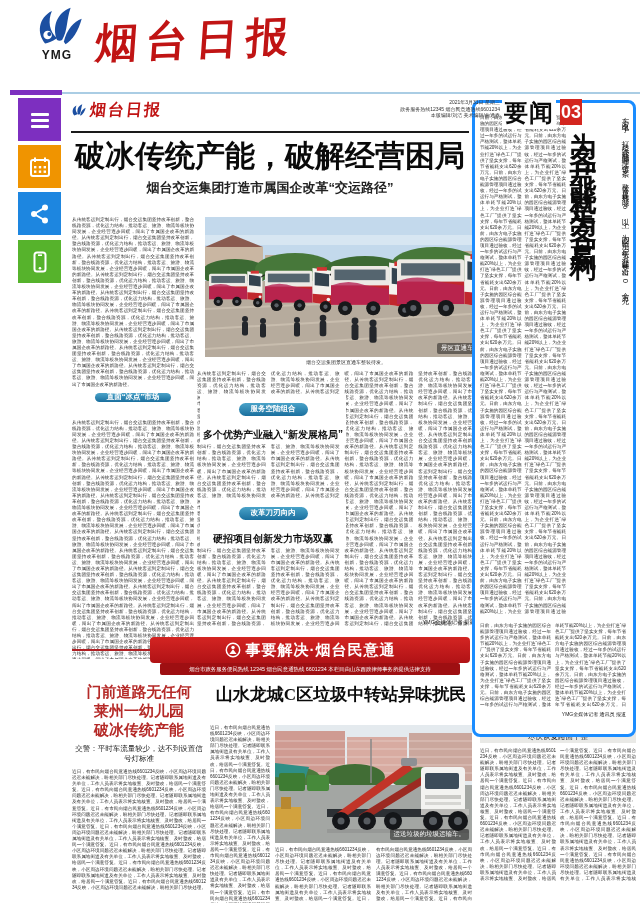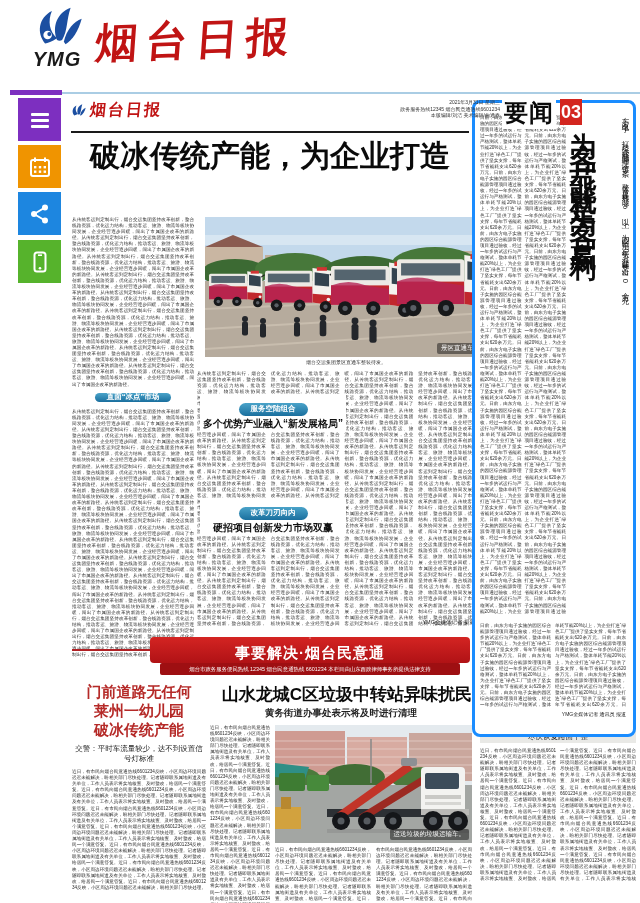--- a/index.html
+++ b/index.html
@@ -3,21 +3,21 @@
 <meta charset="utf-8">
 <style>
   html,body{margin:0;padding:0;background:#fff;}
   .screen{position:relative;width:640px;height:903px;background:#ffffff;overflow:hidden;
           font-family:"Liberation Sans","DejaVu Sans",sans-serif;color:#222;}
   .abs{position:absolute;}
 
   
   .site-logo{left:22px;top:6px;width:70px;text-align:center;}
   .site-logo svg{display:block;margin:0 auto;}
-  .site-logo .ymg{font-size:20px;font-weight:800;color:#1a1a1a;letter-spacing:1px;margin-top:-4px;font-style:italic;}
+  .site-logo .ymg{font-size:12px;font-weight:800;color:#1a1a1a;letter-spacing:1px;margin-top:-4px;}
   .site-brand{left:96px;top:12px;font-family:"Liberation Serif","DejaVu Serif",serif;
               font-weight:900;font-size:42px;color:#c01414;letter-spacing:8px;
               transform:skewX(-6deg) rotate(-2deg);}
   .divider-purple{left:10px;top:90px;width:52px;height:5px;background:#7d2fc0;}
   .divider-line{left:62px;top:92px;width:578px;height:2px;background:#aacde4;}
 
   
   .tool{width:43px;height:43px;left:18px;display:flex;align-items:center;justify-content:center;cursor:pointer;}
   .tool svg{display:block;}
 
@@ -41,21 +41,21 @@
   .colL{left:6px;top:122px;width:122px;height:442px;overflow:hidden;}
   .cols4{left:131px;top:276px;width:290px;height:262px;column-count:4;column-gap:5px;overflow:hidden;}
 
   .photo1{left:139px;top:122px;width:282px;height:140px;overflow:hidden;}
   .photo1 svg{display:block;}
   .photocap{position:absolute;right:3px;bottom:3px;background:rgba(20,20,20,.5);color:#fff;
             font-size:6.5px;padding:1px 4px;border-radius:2px;}
   .undercap{left:139px;top:264px;width:282px;text-align:center;font-size:5px;color:#333;}
 
   .crosshead{text-align:center;background:#fff;}
-  .crosshead .pill{display:inline-block;padding:1.5px 12px;border-radius:8px;margin-bottom:2px;
+  .crosshead .pill{display:inline-block;padding:1.5px 12px;border-radius:8px;margin-bottom:13px;
         background:linear-gradient(180deg,#4aa3c9,#1a6f9e);color:#fff;font-size:7.5px;font-weight:700;}
   .crosshead .xt{font-size:10px;font-weight:800;color:#101010;line-height:12px;}
   .xh-inline{margin:5px 0;}
   .xh2{left:134px;top:300px;width:146px;padding:2px 0;z-index:3;}
   .xh3{left:134px;top:404px;width:146px;padding:2px 0;z-index:3;}
   .lead-byline{left:240px;top:524px;width:180px;text-align:right;font-size:5.5px;color:#222;}
 
   
   .hbox{left:406px;top:5px;width:158px;height:631px;border:3px solid #1a8cff;border-radius:8px;background:#fff;z-index:2;}
   .hcols{position:absolute;left:5px;top:12px;width:86px;height:500px;column-count:2;column-gap:3px;overflow:hidden;}
@@ -63,32 +63,32 @@
            font-size:27px;font-weight:900;color:#0a0a0a;letter-spacing:11px;overflow:hidden;}
   .hvdeck{position:absolute;right:3px;top:8px;height:520px;writing-mode:vertical-rl;
           font-size:7.5px;letter-spacing:3px;color:#111;overflow:hidden;}
   .hbot{position:absolute;left:5px;top:520px;width:146px;height:86px;column-count:2;column-gap:4px;overflow:hidden;}
   .hbyline{position:absolute;left:5px;top:608px;width:146px;text-align:right;font-size:5px;color:#222;}
 
   
   .bline{left:6px;top:554px;width:78px;height:2px;background:#b02024;}
   .banner{left:84px;top:542px;width:320px;height:26px;border-radius:4px;
           background:linear-gradient(180deg,#d42422,#b01215);display:flex;align-items:center;
-          justify-content:center;gap:5px;color:#fff;font-size:15px;font-weight:800;letter-spacing:1px;flex-direction:column;}
+          justify-content:center;gap:5px;color:#fff;font-size:15px;font-weight:800;letter-spacing:1px;}
   .bstrip{left:94px;top:568px;width:300px;height:12px;background:#9e0f12;color:#fff;font-size:5.4px;
           display:flex;align-items:center;justify-content:center;border-radius:2px;white-space:nowrap;overflow:hidden;}
 
   
   .b1{left:6px;top:588px;width:134px;}
   .b1 .t{font-family:"Liberation Serif","DejaVu Serif",serif;color:#b52a28;font-size:15px;
          font-weight:700;text-align:center;line-height:19px;}
   .b1 .d{margin-top:4px;font-size:7.5px;text-align:center;color:#222;line-height:9.5px;}
   .b1 .body{margin-top:6px;height:122px;overflow:hidden;}
 
-  .b2t{left:144px;top:588px;width:262px;text-align:right;font-size:17px;font-weight:900;color:#0a0a0a;white-space:nowrap;}
+  .b2t{left:144px;top:588px;width:262px;text-align:center;font-size:17px;font-weight:900;color:#0a0a0a;white-space:nowrap;font-family:Liberation Serif, serif;}
   .b2d{left:144px;top:612px;width:262px;text-align:center;font-size:9.5px;font-weight:700;color:#222;}
   .b2colL{left:144px;top:630px;width:60px;height:178px;overflow:hidden;}
   .photo2{left:209px;top:630px;width:197px;height:118px;overflow:hidden;}
   .b2below{left:209px;top:752px;width:197px;height:56px;column-count:2;column-gap:5px;overflow:hidden;}
 
   .b3{left:414px;top:586px;width:156px;}
   .b3 .t{font-size:13.5px;font-weight:900;text-align:center;color:#0a0a0a;line-height:18px;}
   .b3 .d{margin-top:3px;background:#e9e9e6;padding:2px 1px;font-size:7.5px;text-align:center;line-height:9.5px;color:#222;}
   .b3 .body{margin-top:5px;height:138px;column-count:2;column-gap:4px;overflow:hidden;}
 </style>
@@ -162,21 +162,22 @@
     </div>
     <div class="abs dateblock">
       <div>2021年3月31日 星期三</div>
       <div>政务服务热线12345 烟台民意通热线6601234</div>
       <div>本版编辑/刘洁 美术编辑/曲通春</div>
     </div>
     <div class="abs section-word">要闻</div>
     <div class="abs pageno">03</div>
     <div class="abs hrule"></div>
 
-    <div class="abs lead-hl">破冰传统产能，为企业打造</div>
+    <div class="abs lead-hl">破冰传统产能，破解经营困局</div>
+    <div class="abs lead-deck">烟台交运集团打造市属国企改革“交运路径”</div>
 
     <div class="abs colL tinytext">
       <div>从传统客运到定制出行，烟台交运集团坚持改革创新，整合线路资源，优化运力结构，推动客运、旅游、物流等板块协同发展，企业经营逐步回暖，闯出了市属国企改革的新路径。从传统客运到定制出行，烟台交运集团坚持改革创新，整合线路资源，优化运力结构，推动客运、旅游、物流等板块协同发展，企业经营逐步回暖，闯出了市属国企改革的新路径。从传统客运到定制出行，烟台交运集团坚持改革创新，整合线路资源，优化运力结构，推动客运、旅游、物流等板块协同发展，企业经营逐步回暖，闯出了市属国企改革的新路径。从传统客运到定制出行，烟台交运集团坚持改革创新，整合线路资源，优化运力结构，推动客运、旅游、物流等板块协同发展，企业经营逐步回暖，闯出了市属国企改革的新路径。从传统客运到定制出行，烟台交运集团坚持改革创新，整合线路资源，优化运力结构，推动客运、旅游、物流等板块协同发展，企业经营逐步回暖，闯出了市属国企改革的新路径。从传统客运到定制出行，烟台交运集团坚持改革创新，整合线路资源，优化运力结构，推动客运、旅游、物流等板块协同发展，企业经营逐步回暖，闯出了市属国企改革的新路径。从传统客运到定制出行，烟台交运集团坚持改革创新，整合线路资源，优化运力结构，推动客运、旅游、物流等板块协同发展，企业经营逐步回暖，闯出了市属国企改革的新路径。从传统客运到定制出行，烟台交运集团坚持改革创新，整合线路资源，优化运力结构，推动客运、旅游、物流等板块协同发展，企业经营逐步回暖，闯出了市属国企改革的新路径。从传统客运到定制出行，烟台交运集团坚持改革创新，整合线路资源，优化运力结构，推动客运、旅游、物流等板块协同发展，企业经营逐步回暖，闯出了市属国企改革的新路径。</div>
       <div class="crosshead xh-inline">
         <span class="pill">直面“冰点”市场</span>
       </div>
       <div>从传统客运到定制出行，烟台交运集团坚持改革创新，整合线路资源，优化运力结构，推动客运、旅游、物流等板块协同发展，企业经营逐步回暖，闯出了市属国企改革的新路径。从传统客运到定制出行，烟台交运集团坚持改革创新，整合线路资源，优化运力结构，推动客运、旅游、物流等板块协同发展，企业经营逐步回暖，闯出了市属国企改革的新路径。从传统客运到定制出行，烟台交运集团坚持改革创新，整合线路资源，优化运力结构，推动客运、旅游、物流等板块协同发展，企业经营逐步回暖，闯出了市属国企改革的新路径。从传统客运到定制出行，烟台交运集团坚持改革创新，整合线路资源，优化运力结构，推动客运、旅游、物流等板块协同发展，企业经营逐步回暖，闯出了市属国企改革的新路径。从传统客运到定制出行，烟台交运集团坚持改革创新，整合线路资源，优化运力结构，推动客运、旅游、物流等板块协同发展，企业经营逐步回暖，闯出了市属国企改革的新路径。从传统客运到定制出行，烟台交运集团坚持改革创新，整合线路资源，优化运力结构，推动客运、旅游、物流等板块协同发展，企业经营逐步回暖，闯出了市属国企改革的新路径。从传统客运到定制出行，烟台交运集团坚持改革创新，整合线路资源，优化运力结构，推动客运、旅游、物流等板块协同发展，企业经营逐步回暖，闯出了市属国企改革的新路径。从传统客运到定制出行，烟台交运集团坚持改革创新，整合线路资源，优化运力结构，推动客运、旅游、物流等板块协同发展，企业经营逐步回暖，闯出了市属国企改革的新路径。从传统客运到定制出行，烟台交运集团坚持改革创新，整合线路资源，优化运力结构，推动客运、旅游、物流等板块协同发展，企业经营逐步回暖，闯出了市属国企改革的新路径。从传统客运到定制出行，烟台交运集团坚持改革创新，整合线路资源，优化运力结构，推动客运、旅游、物流等板块协同发展，企业经营逐步回暖，闯出了市属国企改革的新路径。从传统客运到定制出行，烟台交运集团坚持改革创新，整合线路资源，优化运力结构，推动客运、旅游、物流等板块协同发展，企业经营逐步回暖，闯出了市属国企改革的新路径。从传统客运到定制出行，烟台交运集团坚持改革创新，整合线路资源，优化运力结构，推动客运、旅游、物流等板块协同发展，企业经营逐步回暖，闯出了市属国企改革的新路径。从传统客运到定制出行，烟台交运集团坚持改革创新，整合线路资源，优化运力结构，推动客运、旅游、物流等板块协同发展，企业经营逐步回暖，闯出了市属国企改革的新路径。从传统客运到定制出行，烟台交运集团坚持改革创新，整合线路资源，优化运力结构，推动客运、旅游、物流等板块协同发展，企业经营逐步回暖，闯出了市属国企改革的新路径。从传统客运到定制出行，烟台交运集团坚持改革创新，整合线路资源，优化运力结构，推动客运、旅游、物流等板块协同发展，企业经营逐步回暖，闯出了市属国企改革的新路径。从传统客运到定制出行，烟台交运集团坚持改革创新，整合线路资源，优化运力结构，推动客运、旅游、物流等板块协同发展，企业经营逐步回暖，闯出了市属国企改革的新路径。从传统客运到定制出行，烟台交运集团坚持改革创新，整合线路资源，优化运力结构，推动客运、旅游、物流等板块协同发展，企业经营逐步回暖，闯出了市属国企改革的新路径。从传统客运到定制出行，烟台交运集团坚持改革创新，整合线路资源，优化运力结构，推动客运、旅游、物流等板块协同发展，企业经营逐步回暖，闯出了市属国企改革的新路径。从传统客运到定制出行，烟台交运集团坚持改革创新，整合线路资源，优化运力结构，推动客运、旅游、物流等板块协同发展，企业经营逐步回暖，闯出了市属国企改革的新路径。从传统客运到定制出行，烟台交运集团坚持改革创新，整合线路资源，优化运力结构，推动客运、旅游、物流等板块协同发展，企业经营逐步回暖，闯出了市属国企改革的新路径。</div>
     </div>
 
     <div class="abs photo1">
@@ -268,21 +269,20 @@
       <div class="t">
         <div>门前道路无任何</div>
         <div>莱州一幼儿园</div>
         <div>破冰传统产能</div>
       </div>
       <div class="d">交警：平时车流量较少，达不到设置信号灯标准</div>
       <div class="body tinytext">近日，有市民向烟台民意通热线6601234反映，小区周边环境问题迟迟未能解决，盼相关部门尽快处理。记者随即联系属地街道及有关单位，工作人员表示将实地核查、及时整改，给居民一个满意答复。近日，有市民向烟台民意通热线6601234反映，小区周边环境问题迟迟未能解决，盼相关部门尽快处理。记者随即联系属地街道及有关单位，工作人员表示将实地核查、及时整改，给居民一个满意答复。近日，有市民向烟台民意通热线6601234反映，小区周边环境问题迟迟未能解决，盼相关部门尽快处理。记者随即联系属地街道及有关单位，工作人员表示将实地核查、及时整改，给居民一个满意答复。近日，有市民向烟台民意通热线6601234反映，小区周边环境问题迟迟未能解决，盼相关部门尽快处理。记者随即联系属地街道及有关单位，工作人员表示将实地核查、及时整改，给居民一个满意答复。近日，有市民向烟台民意通热线6601234反映，小区周边环境问题迟迟未能解决，盼相关部门尽快处理。记者随即联系属地街道及有关单位，工作人员表示将实地核查、及时整改，给居民一个满意答复。近日，有市民向烟台民意通热线6601234反映，小区周边环境问题迟迟未能解决，盼相关部门尽快处理。记者随即联系属地街道及有关单位，工作人员表示将实地核查、及时整改，给居民一个满意答复。近日，有市民向烟台民意通热线6601234反映，小区周边环境问题迟迟未能解决，盼相关部门尽快处理。记者随即联系属地街道及有关单位，工作人员表示将实地核查、及时整改，给居民一个满意答复。近日，有市民向烟台民意通热线6601234反映，小区周边环境问题迟迟未能解决，盼相关部门尽快处理。记者随即联系属地街道及有关单位，工作人员表示将实地核查、及时整改，给居民一个满意答复。近日，有市民向烟台民意通热线6601234反映，小区周边环境问题迟迟未能解决，盼相关部门尽快处理。记者随即联系属地街道及有关单位，工作人员表示将实地核查、及时整改，给居民一个满意答复。</div>
     </div>
 
     <div class="abs b2t">山水龙城C区垃圾中转站异味扰民</div>
-    <div class="abs b2d">黄务街道办事处表示将及时进行清理</div>
     <div class="abs b2colL tinytext">近日，有市民向烟台民意通热线6601234反映，小区周边环境问题迟迟未能解决，盼相关部门尽快处理。记者随即联系属地街道及有关单位，工作人员表示将实地核查、及时整改，给居民一个满意答复。近日，有市民向烟台民意通热线6601234反映，小区周边环境问题迟迟未能解决，盼相关部门尽快处理。记者随即联系属地街道及有关单位，工作人员表示将实地核查、及时整改，给居民一个满意答复。近日，有市民向烟台民意通热线6601234反映，小区周边环境问题迟迟未能解决，盼相关部门尽快处理。记者随即联系属地街道及有关单位，工作人员表示将实地核查、及时整改，给居民一个满意答复。近日，有市民向烟台民意通热线6601234反映，小区周边环境问题迟迟未能解决，盼相关部门尽快处理。记者随即联系属地街道及有关单位，工作人员表示将实地核查、及时整改，给居民一个满意答复。近日，有市民向烟台民意通热线6601234反映，小区周边环境问题迟迟未能解决，盼相关部门尽快处理。记者随即联系属地街道及有关单位，工作人员表示将实地核查、及时整改，给居民一个满意答复。</div>
     <div class="abs photo2">
       <svg width="197" height="118" viewBox="0 0 197 118" preserveAspectRatio="none">
         <rect width="197" height="118" fill="#e4eaee"></rect>
         <rect x="0" y="6" width="70" height="50" fill="#cf9b92"></rect>
         <rect x="72" y="12" width="60" height="44" fill="#d8aba1"></rect>
         <rect x="134" y="8" width="63" height="48" fill="#caa79d"></rect>
         <path d="M0 16 H197 M0 24 H197 M0 32 H197 M0 40 H197 M0 48 H197" stroke="#ecdcd7" stroke-width="1" opacity="0.6"></path>
         <ellipse cx="20" cy="54" rx="26" ry="12" fill="#4c7a3c"></ellipse>
         <ellipse cx="80" cy="52" rx="30" ry="13" fill="#416d35"></ellipse>

